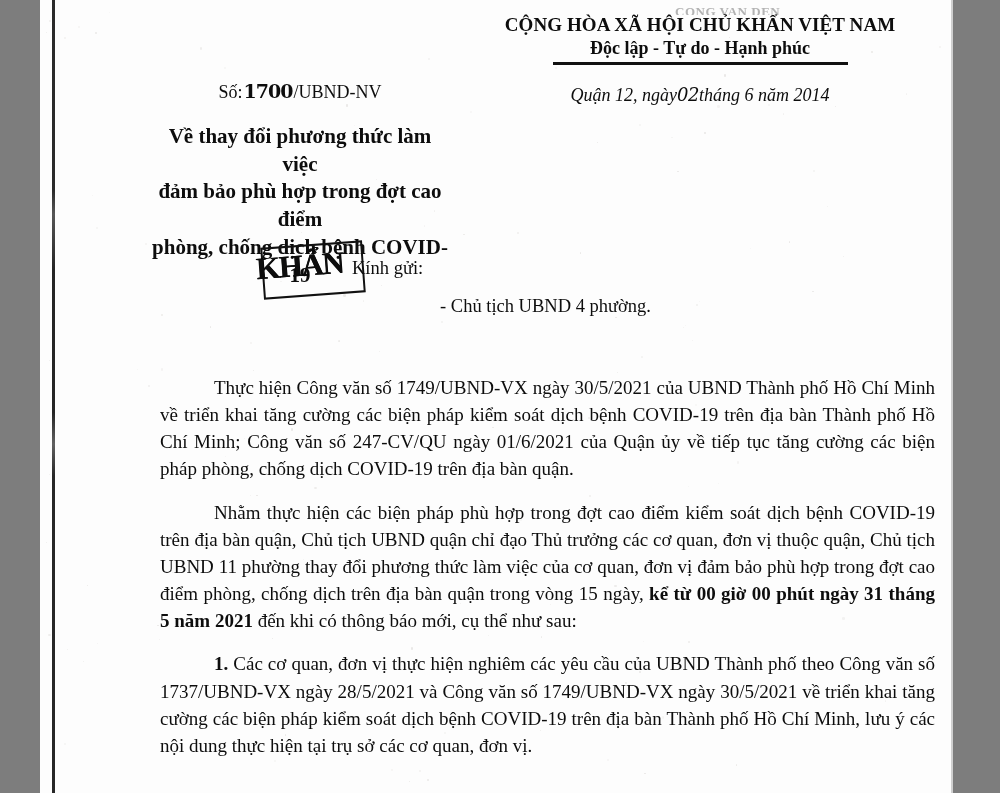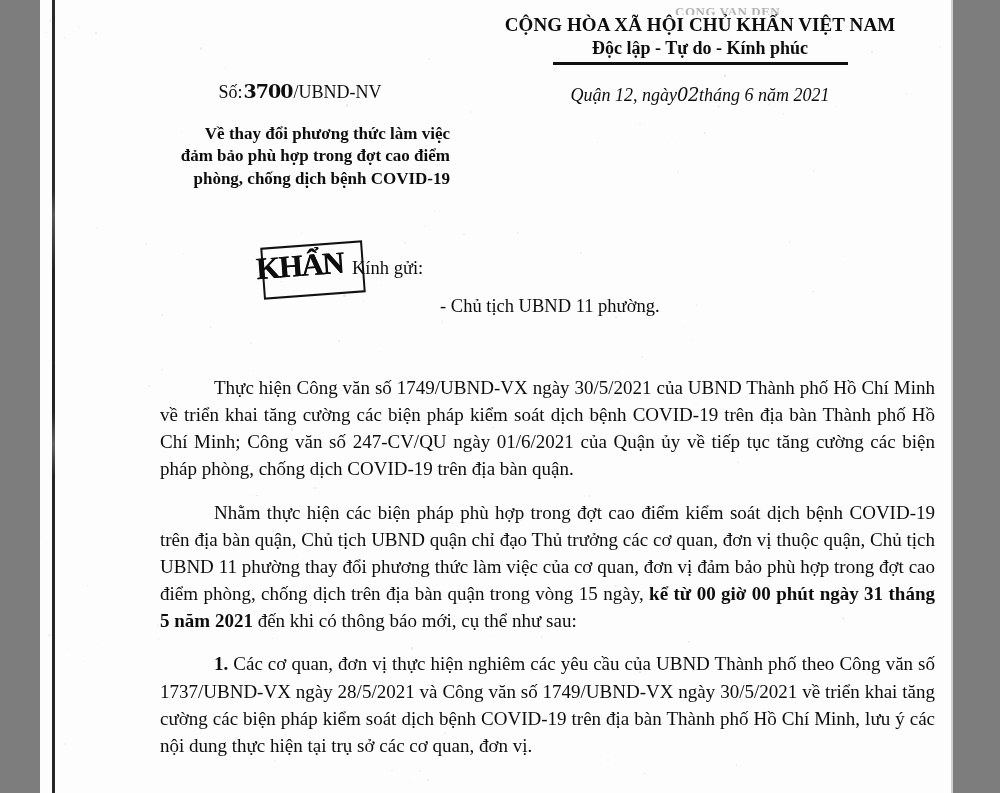--- a/index.html
+++ b/index.html
@@ -165,22 +165,22 @@
     font-size: 18px;
     letter-spacing: -.5px;
   }
 
   
   .subject {
     position: absolute;
     left: 110px;
     top: 115px;
     width: 300px;
-    text-align: right;
-    font-size: 17px;
+    text-align: center;
+    font-size: 21px;
     font-weight: bold;
     line-height: 1.32;
   }
 
   
   .khan-stamp {
     position: absolute;
     left: 222px;
     top: 236px;
     width: 98px;
@@ -400,45 +400,45 @@
         <i class="sp" style="left:314.0px;top:124.5px;width:0.9px;height:0.9px;opacity:0.23"></i>
       </div>
 
     <div class="content">
 
       <div class="top-fragment">CONG VAN DEN</div>
 
 
       <div class="hdr-right">
         <div class="nation-name">CỘNG HÒA XÃ HỘI CHỦ KHẨN VIỆT NAM</div>
-        <div class="motto">Độc lập - Tự do - Kính phúc</div>
+        <div class="motto">Độc lập - Tự do - Hạnh phúc</div>
         <div class="rule rule-right"></div>
       </div>
 
       <div class="doc-number">
-        <span>Số:</span><span class="handnum">3700</span><span>/UBND-NV</span>
+        <span>Số:</span><span class="handnum">1700</span><span>/UBND-NV</span>
       </div>
 
       <div class="place-date">
-        <span>Quận 12, ngày</span><span class="handdate">02</span><span>tháng 6  năm 2021</span>
+        <span>Quận 12, ngày</span><span class="handdate">02</span><span>tháng 6  năm 2014</span>
       </div>
 
       <div class="subject">
         <div>Về thay đổi phương thức làm việc</div>
         <div>đảm bảo phù hợp trong đợt cao điểm</div>
         <div>phòng, chống dịch bệnh COVID-19</div>
       </div>
 
       <div class="khan-stamp"></div>
       <div class="khan-text">KHẨN</div>
 
       <div class="kinh-gui">Kính gửi:</div>
 
       <div class="recipients">
-        <div>- Chủ tịch UBND 11 phường.</div>
+        <div>- Chủ tịch UBND 4 phường.</div>
       </div>
 
       <div class="body-block">
 
         <p class="para">Thực hiện Công văn số 1749/UBND-VX ngày 30/5/2021 của UBND Thành phố Hồ Chí Minh về triển khai tăng cường các biện pháp kiểm soát dịch bệnh COVID-19 trên địa bàn Thành phố Hồ Chí Minh; Công văn số 247-CV/QU ngày 01/6/2021 của Quận ủy về tiếp tục tăng cường các biện pháp phòng, chống dịch COVID-19 trên địa bàn quận.</p>
 
         <p class="para">
           <span>Nhằm thực hiện các biện pháp phù hợp trong đợt cao điểm kiểm soát dịch bệnh COVID-19 trên địa bàn quận, Chủ tịch UBND quận chỉ đạo Thủ trưởng các cơ quan, đơn vị thuộc quận, Chủ tịch UBND 11 phường thay đổi phương thức làm việc của cơ quan, đơn vị đảm bảo phù hợp trong đợt cao điểm phòng, chống dịch trên địa bàn quận trong vòng 15 ngày, </span><b>kể từ 00 giờ 00 phút ngày 31 tháng 5 năm 2021</b><span> đến khi có thông báo mới, cụ thể như sau:</span>
         </p>
 

